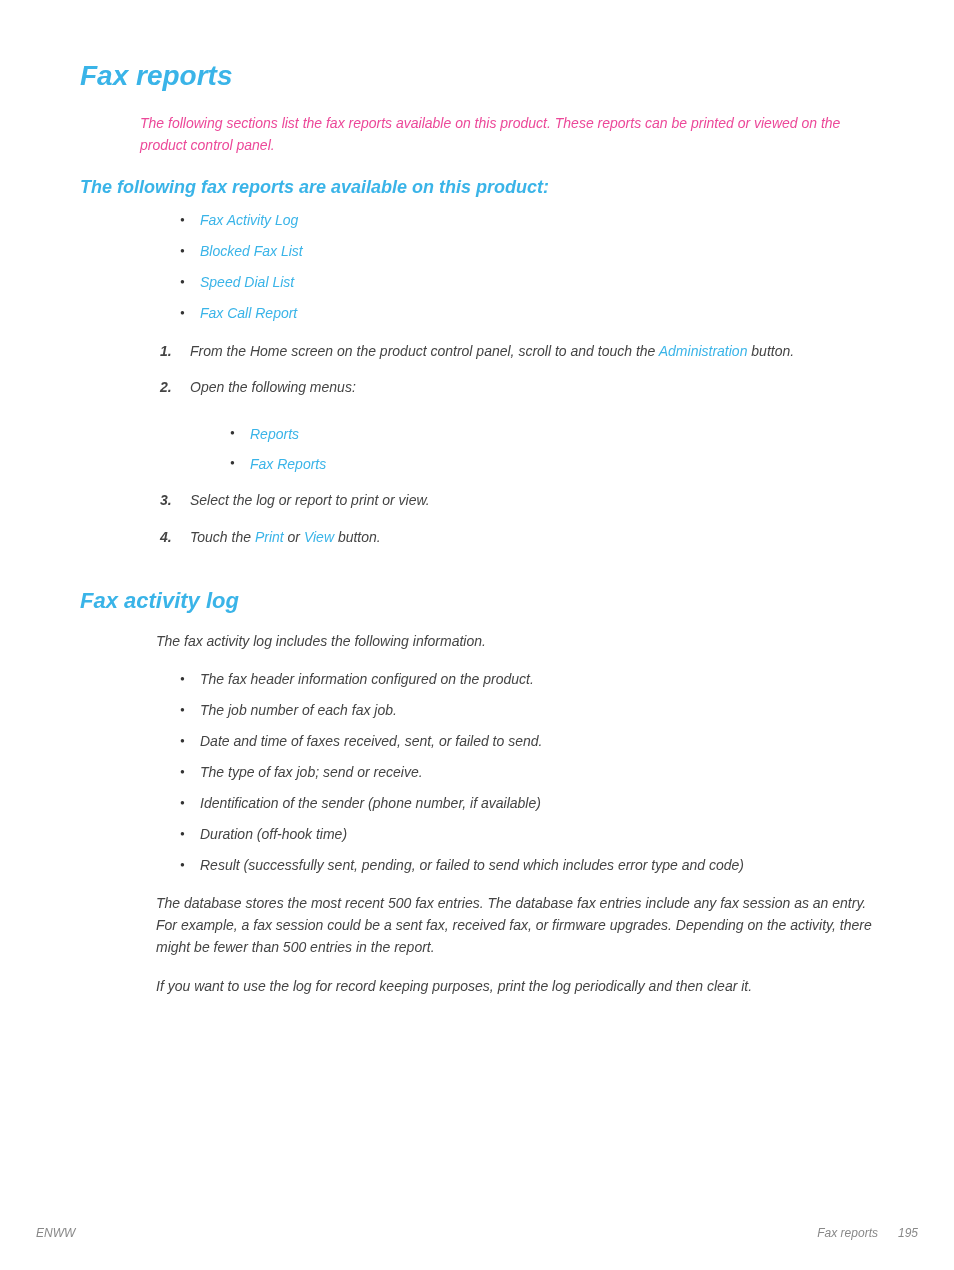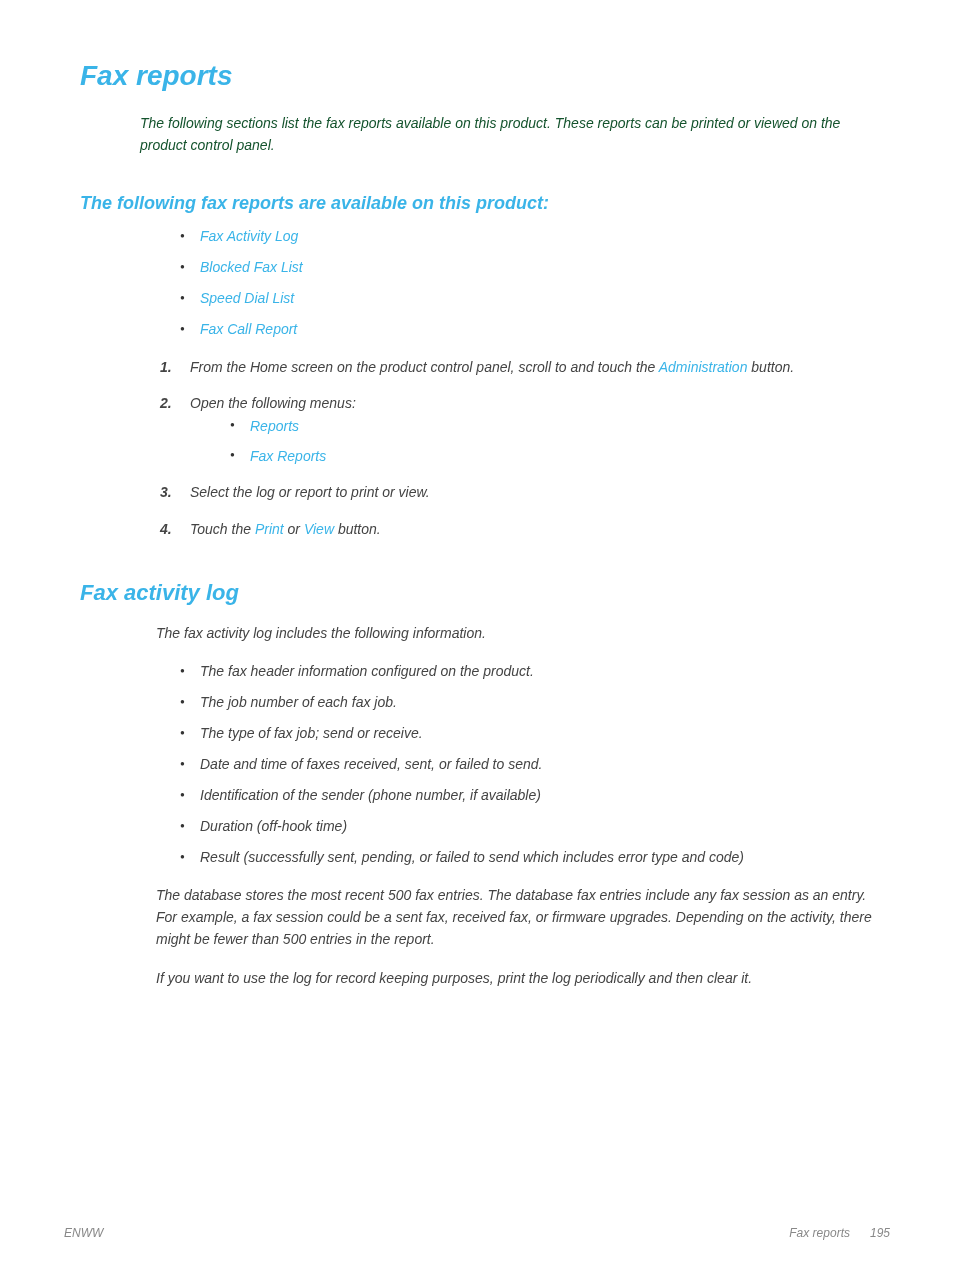--- a/index.html
+++ b/index.html
@@ -36,23 +36,23 @@
       font-size: 22px;
       font-weight: bold;
       color: #3ab4e8;
       margin-top: 40px;
       margin-bottom: 16px;
       font-family: Arial, Helvetica, sans-serif;
     }
 
     .intro-text {
       margin-left: 60px;
-      margin-bottom: 36px;
+      margin-bottom: 20px;
       line-height: 1.6;
-      color: #14532d;
+      color: #ec4899;
       font-size: 14px;
     }
 
     .subheading {
       font-size: 18px;
       font-weight: bold;
       color: #3ab4e8;
       margin-bottom: 12px;
       margin-top: 10px;
     }
@@ -103,21 +103,21 @@
 
     .numbered-list li .num {
       position: absolute;
       left: 0;
       font-weight: bold;
       color: #444444;
     }
 
     .nested-bullet {
       margin-left: 40px;
-      margin-top: 0;
+      margin-top: 24px;
       list-style: none;
     }
 
     .nested-bullet li {
       position: relative;
       padding-left: 20px;
       margin-bottom: 8px;
       color: #444444;
       font-size: 14px;
     }
@@ -144,21 +144,21 @@
       font-size: 14px;
     }
 
     .footer {
       position: absolute;
       bottom: 30px;
       left: 0;
       right: 0;
       display: flex;
       justify-content: space-between;
-      padding: 0 64px;
+      padding: 0 36px;
       font-size: 12px;
       color: #888888;
     }
 
     .footer-left {
       color: #888888;
     }
 
     .footer-right {
       color: #888888;
@@ -220,22 +220,22 @@
     </li>
   </ol>
 
   <h2 class="section-title">Fax activity log</h2>
 
   <p class="body-text">The fax activity log includes the following information.</p>
 
   <ul class="bullet-list">
     <li>The fax header information configured on the product.</li>
     <li>The job number of each fax job.</li>
+    <li>Date and time of faxes received, sent, or failed to send.</li>
     <li>The type of fax job; send or receive.</li>
-    <li>Date and time of faxes received, sent, or failed to send.</li>
     <li>Identification of the sender (phone number, if available)</li>
     <li>Duration (off-hook time)</li>
     <li>Result (successfully sent, pending, or failed to send which includes error type and code)</li>
   </ul>
 
   <p class="body-text">The database stores the most recent 500 fax entries. The database fax entries include any fax session as an entry. For example, a fax session could be a sent fax, received fax, or firmware upgrades. Depending on the activity, there might be fewer than 500 entries in the report.</p>
 
   <p class="body-text">If you want to use the log for record keeping purposes, print the log periodically and then clear it.</p>
 
 </div>

